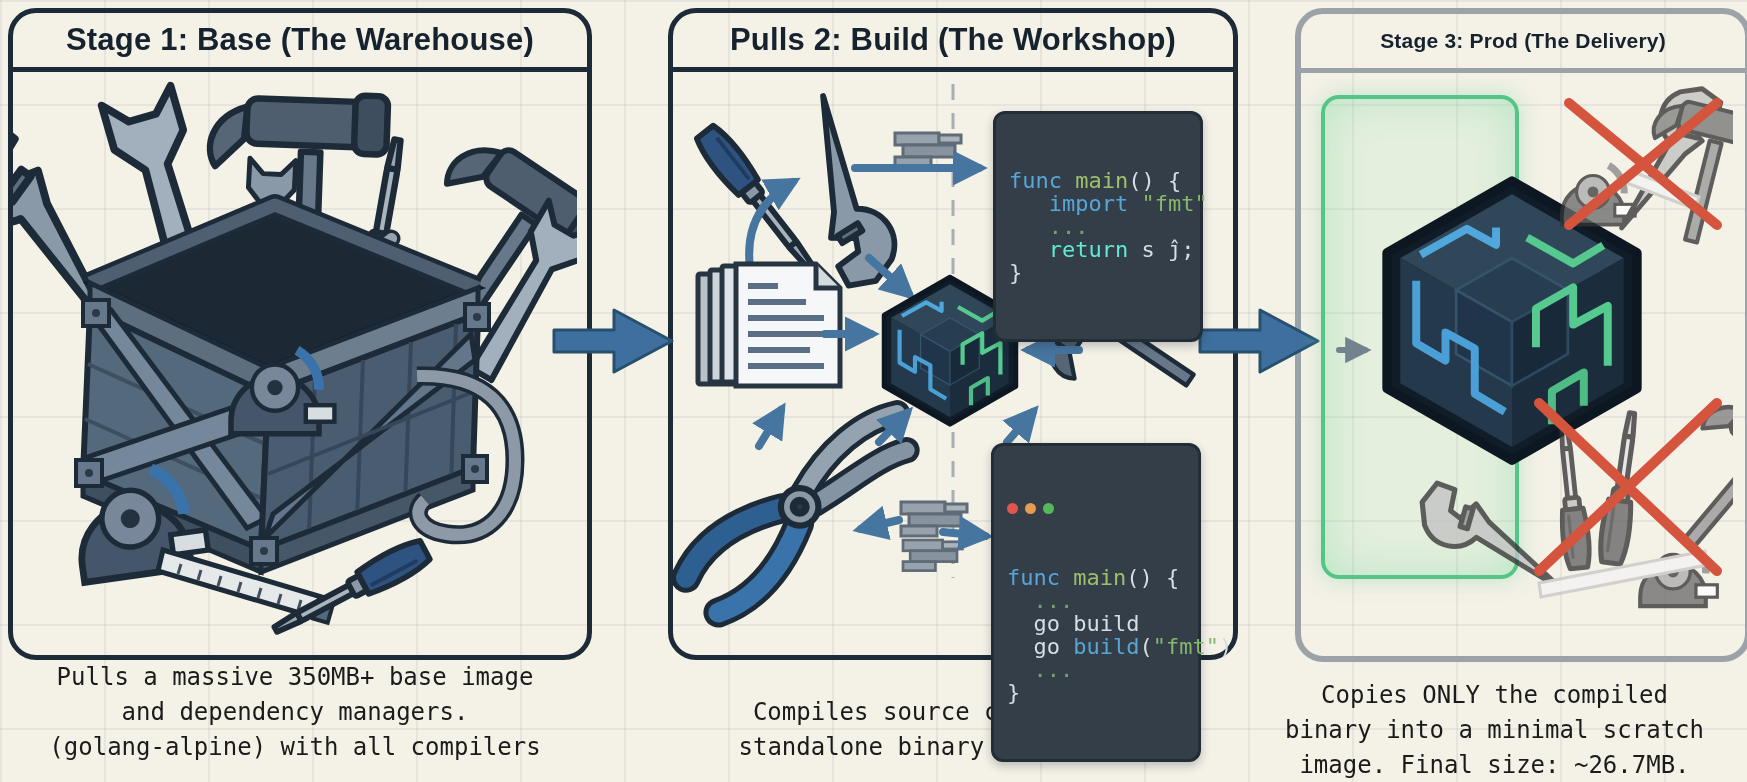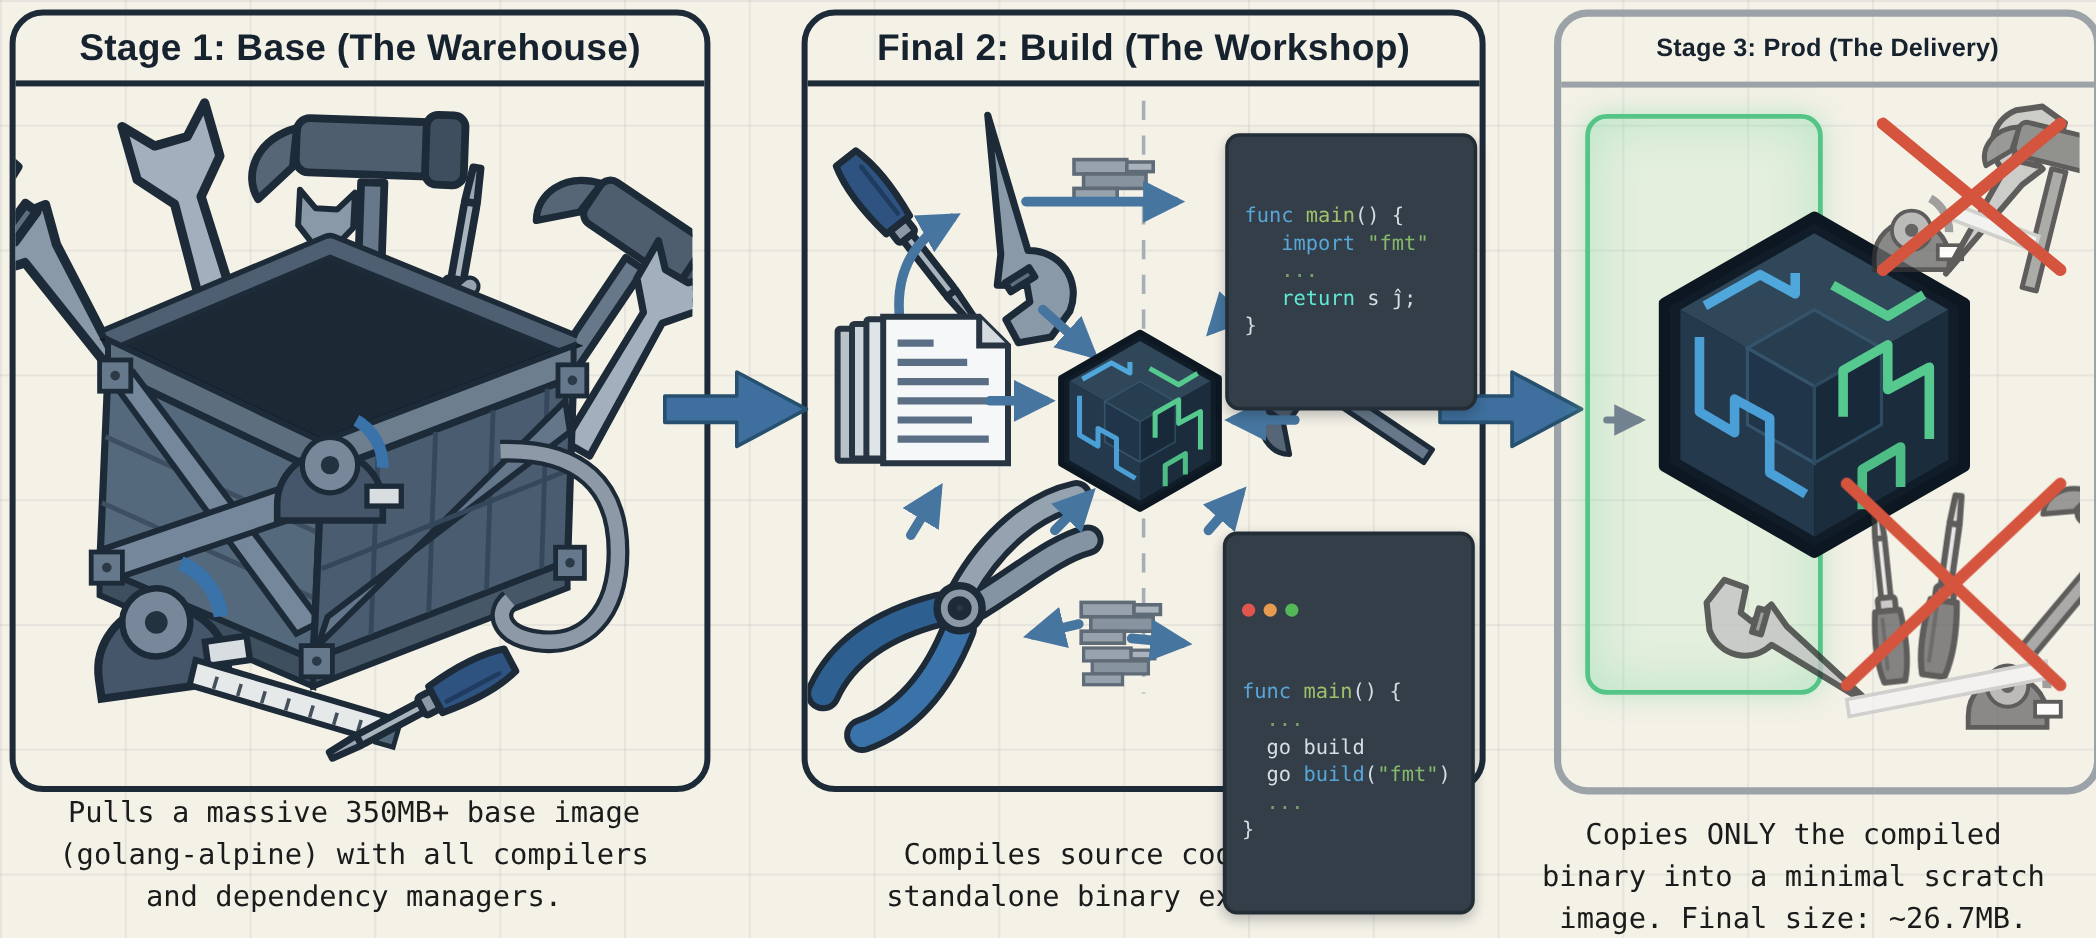--- a/index.html
+++ b/index.html
@@ -20,22 +20,22 @@
   }
   .stage.gray .stage-header{border-bottom-color:#9ba3a8;font-size:21px;}
   .art{position:absolute;left:0;top:59px;}
   .caption{position:absolute;text-align:center;font-family:"DejaVu Sans Mono", monospace;
     font-size:24px;line-height:35px;color:#1b1b1b;}
   .bigarrow{position:absolute;}
 
   
   .codeblock{
     position:absolute;background:#333e48;border:3px solid #232d36;border-radius:12px;
-    padding:9px 13px;font-family:"DejaVu Sans Mono", monospace;font-size:17px;line-height:23px;
-    color:#d6dde3;box-shadow:0 4px 10px rgba(20,30,40,.25);white-space:pre;z-index:3;margin-left:28px;
+    padding:9px 13px;font-family:"DejaVu Sans Mono", monospace;font-size:22px;line-height:23px;
+    color:#d6dde3;box-shadow:0 4px 10px rgba(20,30,40,.25);white-space:pre;z-index:3;
   }
   .codeblock .dots{display:flex;gap:7px;margin:2px 0 6px 0;}
   .codeblock .dots i{width:11px;height:11px;border-radius:50%;display:block;}
   .tok-kw{color:#58a6d8}.tok-fn{color:#9ec06a}.tok-str{color:#85b86a}
   .tok-cm{color:#79a271}.tok-ret{color:#5eead4}.tok-pl{color:#d6dde3}
 
   
   .tool{stroke:#1d2a38;stroke-width:6;stroke-linejoin:round;stroke-linecap:round;}
   .steel{fill:#8a99a8}.steelL{fill:#a2b0bd}
   .arr{stroke:#46759f;stroke-width:8;fill:none;stroke-linecap:round;marker-end:url(#ah);}
@@ -207,21 +207,21 @@
     <g>
       <path d="M404,304 C472,302 502,334 502,388 C502,440 474,468 434,462 C406,458 398,440 412,428" fill="none" stroke="#1d2a38" stroke-width="19"></path>
       <path d="M404,304 C472,302 502,334 502,388 C502,440 474,468 434,462 C406,458 398,440 412,428" fill="none" stroke="#8d99a6" stroke-width="12"></path>
       <use href="#toolScrewdriver" class="tool" transform="translate(412,478) rotate(-118) scale(0.95)"></use>
     </g>
   </svg>
 </div>
 
 <div class="stage" style="left:668px;top:8px;width:560px;height:642px;">
   <div class="stage-header">
-    <span>Final 2: Build (The Workshop)</span>
+    <span>Pulls 2: Build (The Workshop)</span>
   </div>
   <svg class="art" width="550" height="574" viewBox="0 0 550 574">
     <line x1="280" y1="12" x2="280" y2="506" stroke="#a7afb6" stroke-width="3" stroke-dasharray="16 13"></line>
     <use href="#toolScrewdriver" class="tool" transform="translate(32,60) rotate(142) scale(0.95)"></use>
     <use href="#toolAdjWrench" class="tool steel" transform="translate(138,28) rotate(162) scale(0.98)"></use>
     <path class="arr" d="M77,196 Q70,138 120,110"></path>
     <use href="#chipFrag" transform="translate(222,61)"></use>
     <line class="arr" x1="182" y1="96" x2="306" y2="96"></line>
     <line class="arr" x1="196" y1="186" x2="236" y2="222"></line>
     <use href="#docStack" transform="translate(25,192)"></use>
@@ -293,22 +293,22 @@
 
 <svg class="bigarrow" style="left:552px;top:306px;" width="124" height="70" viewBox="0 0 124 70">
   <polygon points="2,24 62,24 62,4 120,35 62,66 62,46 2,46" fill="#3e6f9e" stroke="#27506f" stroke-width="3" stroke-linejoin="round"></polygon>
 </svg>
 <svg class="bigarrow" style="left:1198px;top:306px;" width="124" height="70" viewBox="0 0 124 70">
   <polygon points="2,24 62,24 62,4 120,35 62,66 62,46 2,46" fill="#3e6f9e" stroke="#27506f" stroke-width="3" stroke-linejoin="round"></polygon>
 </svg>
 
 <div class="caption" style="left:8px;top:660px;width:574px;">
   <div>Pulls a massive 350MB+ base image</div>
+  <div>and dependency managers.</div>
   <div>(golang-alpine) with all compilers</div>
-  <div>and dependency managers.</div>
 </div>
 <div class="caption" style="left:668px;top:695px;width:560px;">
   <div>Compiles source code into a</div>
   <div>standalone binary executable.</div>
 </div>
 <div class="caption" style="left:1242px;top:678px;width:505px;">
   <div>Copies ONLY the compiled</div>
   <div>binary into a minimal scratch</div>
   <div>image. Final size: ~26.7MB.</div>
 </div>

